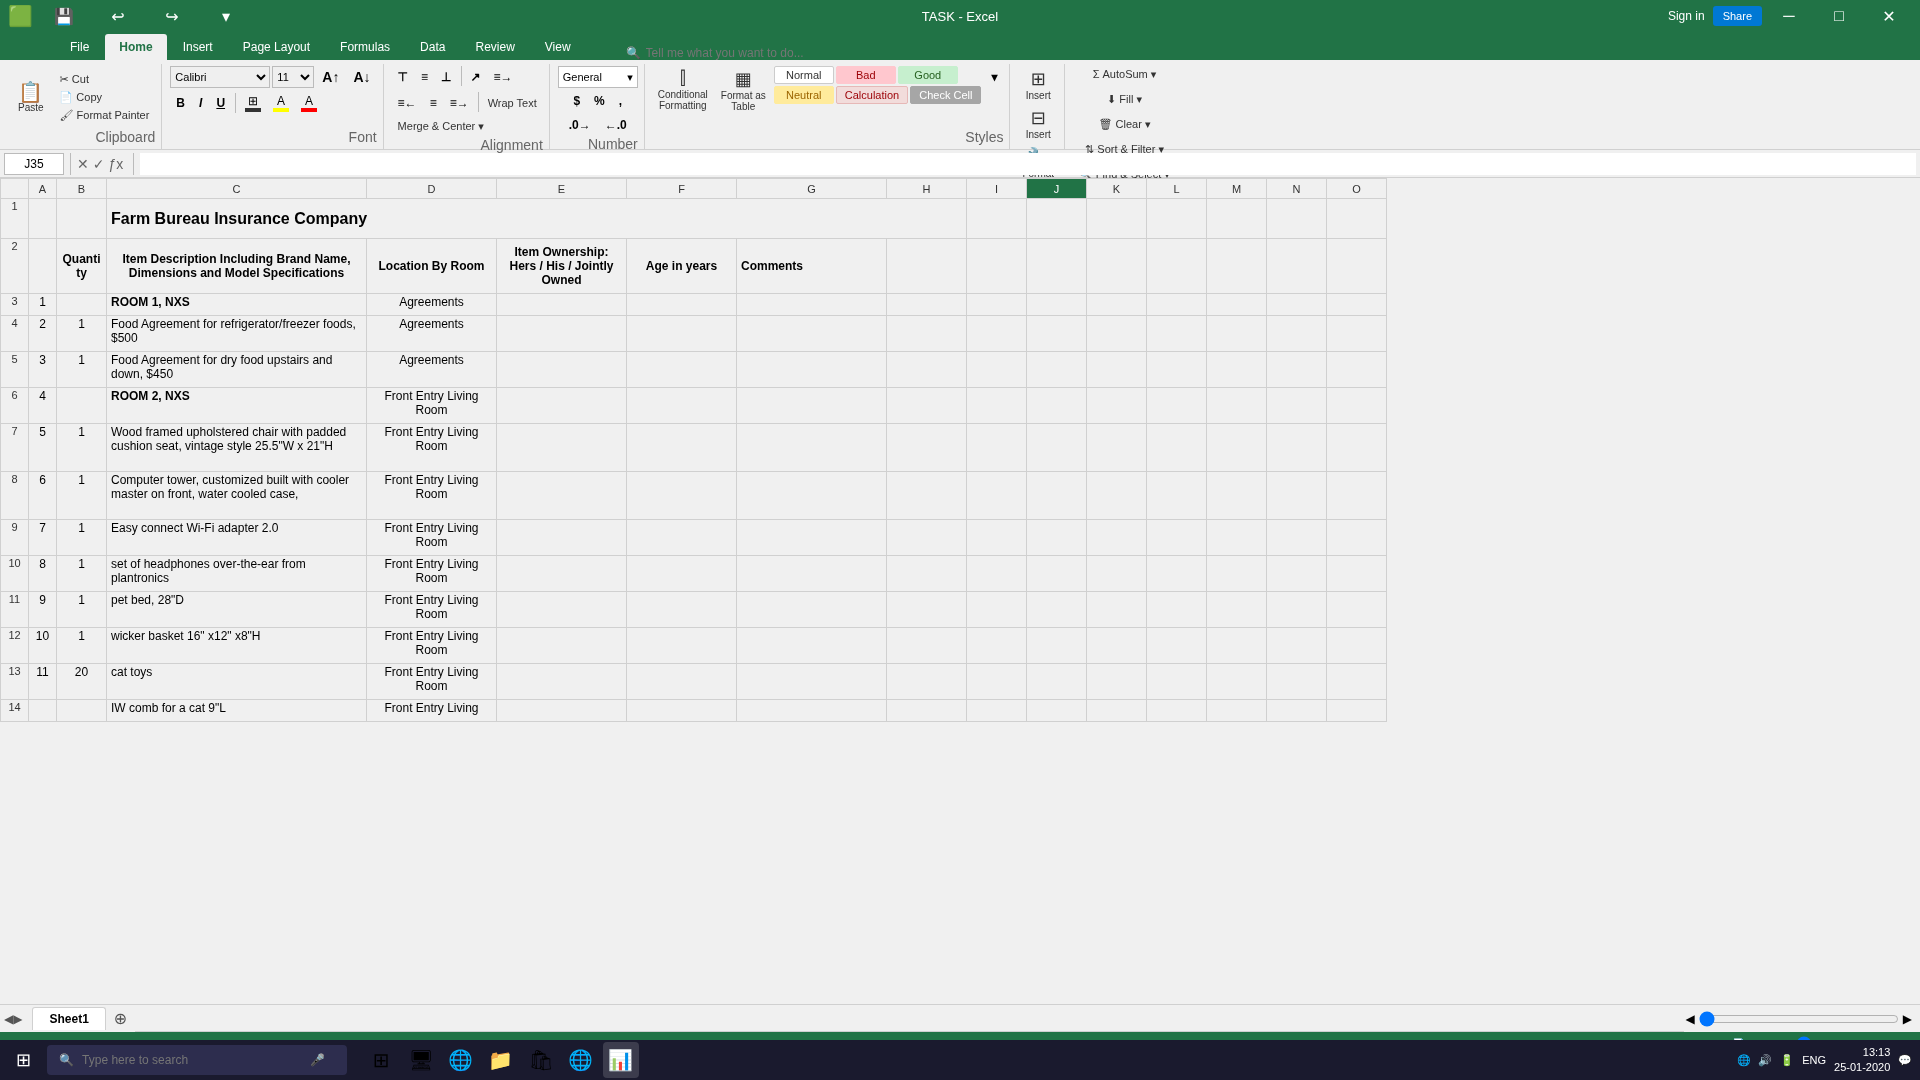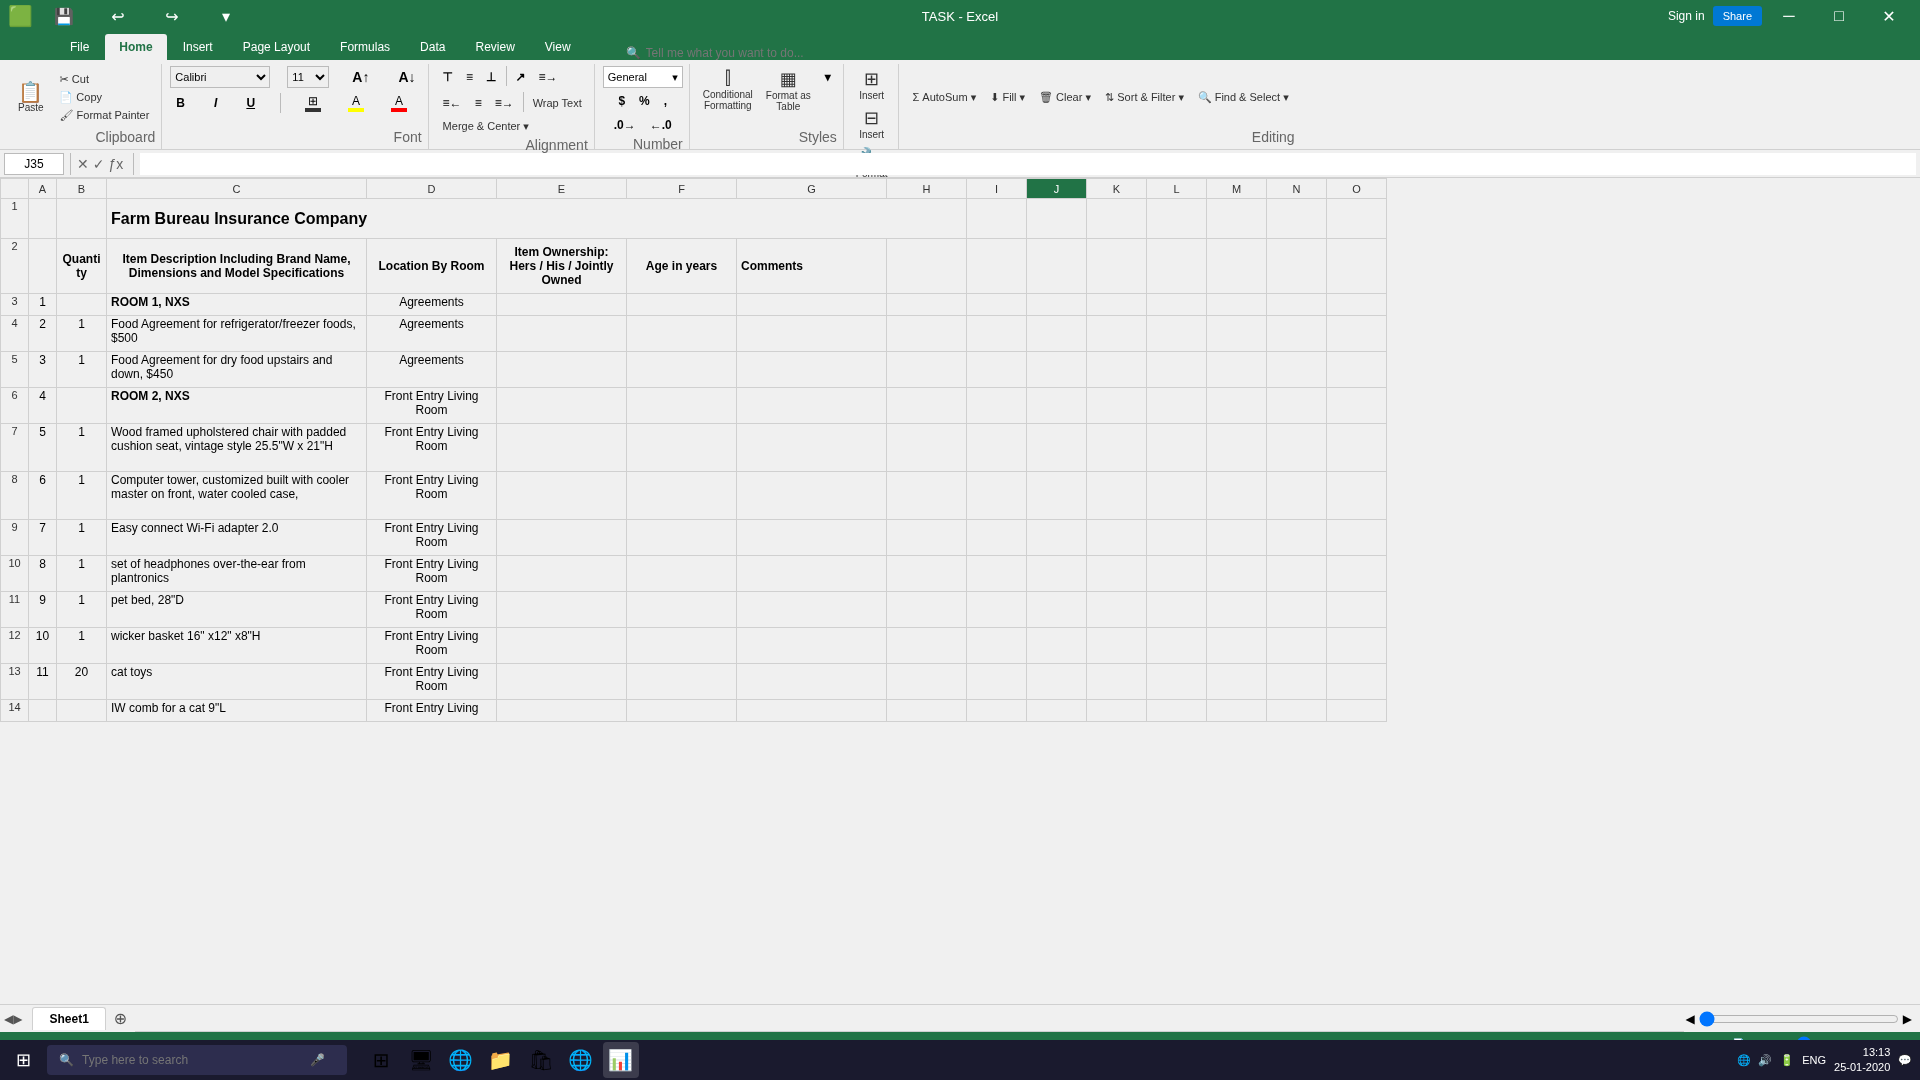--- a/index.html
+++ b/index.html
@@ -82,21 +82,21 @@
       display: flex; align-items: center; gap: 2px; white-space: nowrap;
     }
 
     
     .paste-btn { font-size: 36px; display: flex; flex-direction: column; align-items: center; padding: 2px 8px; }
     .clipboard-col { display: flex; flex-direction: column; gap: 1px; }
 
     
     .font-select { width: 100px; height: 22px; font-size: 11px; border: 1px solid #bbb; }
     .size-select { width: 42px; height: 22px; font-size: 11px; border: 1px solid #bbb; }
-    .font-row { display: flex; gap: 17px; align-items: center; margin-bottom: 2px; }
+    .font-row { display: flex; gap: 2px; align-items: center; margin-bottom: 2px; }
     .fmt-btn { background: none; border: 1px solid transparent; cursor: pointer; padding: 1px 5px; font-size: 12px; font-weight: bold; border-radius: 2px; height: 22px; }
     .color-btn { display: flex; flex-direction: column; align-items: center; background: none; border: 1px solid transparent; cursor: pointer; padding: 1px 4px; border-radius: 2px; font-size: 12px; }
     .color-bar { width: 16px; height: 4px; }
 
     
     .align-row { display: flex; gap: 1px; margin-bottom: 2px; }
     .style-btn {
       padding: 2px 8px; border: 1px solid #ccc; border-radius: 2px; font-size: 11px;
       cursor: pointer; white-space: nowrap; min-width: 60px; text-align: center;
     }
@@ -396,20 +396,32 @@
         <button class="ribbon-btn" style="font-size:10px; min-width:60px;">
           <span style="font-size:18px;">⫿</span>
           <span>Conditional</span>
           <span>Formatting</span>
         </button>
         <button class="ribbon-btn" style="font-size:10px; min-width:50px;">
           <span style="font-size:18px;">▦</span>
           <span>Format as</span>
           <span>Table</span>
         </button>
+        <div style="display:flex; flex-direction:column; gap:2px;">
+          <div style="display:flex; gap:2px;">
+            <button class="style-btn style-normal">Normal</button>
+            <button class="style-btn style-bad">Bad</button>
+            <button class="style-btn style-good">Good</button>
+          </div>
+          <div style="display:flex; gap:2px;">
+            <button class="style-btn style-neutral">Neutral</button>
+            <button class="style-btn style-calculation">Calculation</button>
+            <button class="style-btn style-check">Check Cell</button>
+          </div>
+        </div>
         <button class="fmt-btn">▾</button>
       </div>
     </div>
     <div class="ribbon-group-label">Styles</div>
   </div>
 
   <div class="ribbon-group">
     <div class="ribbon-controls" style="flex-direction:column; gap:2px;">
       <button class="ribbon-btn">
         <span style="font-size:18px;">⊞</span>
@@ -421,21 +433,21 @@
       </button>
       <button class="ribbon-btn">
         <span style="font-size:18px;">🔧</span>
         <span>Format</span>
       </button>
     </div>
     <div class="ribbon-group-label">Cells</div>
   </div>
 
   <div class="ribbon-group">
-    <div class="ribbon-controls" style="gap:2px;">
+    <div class="ribbon-controls" style="flex-direction:column; gap:8px;">
       <button class="ribbon-btn-small">Σ AutoSum ▾</button>
       <button class="ribbon-btn-small">⬇ Fill ▾</button>
       <button class="ribbon-btn-small">🗑 Clear ▾</button>
       <button class="ribbon-btn-small">⇅ Sort &amp; Filter ▾</button>
       <button class="ribbon-btn-small">🔍 Find &amp; Select ▾</button>
     </div>
     <div class="ribbon-group-label">Editing</div>
   </div>
 </div>
 

